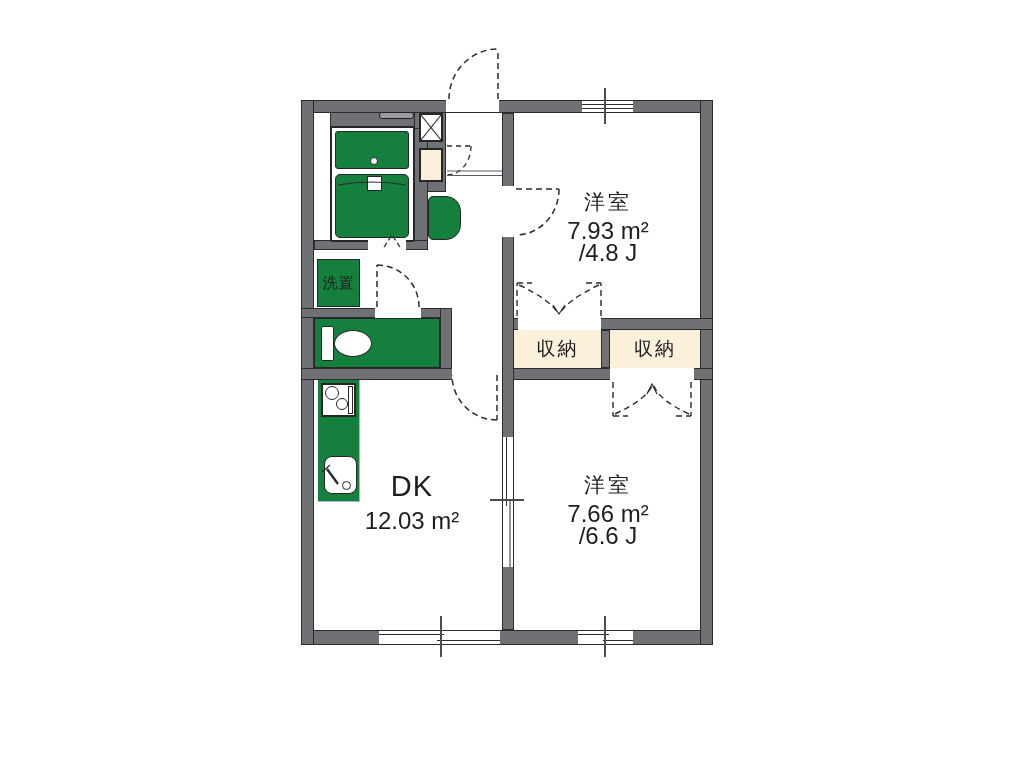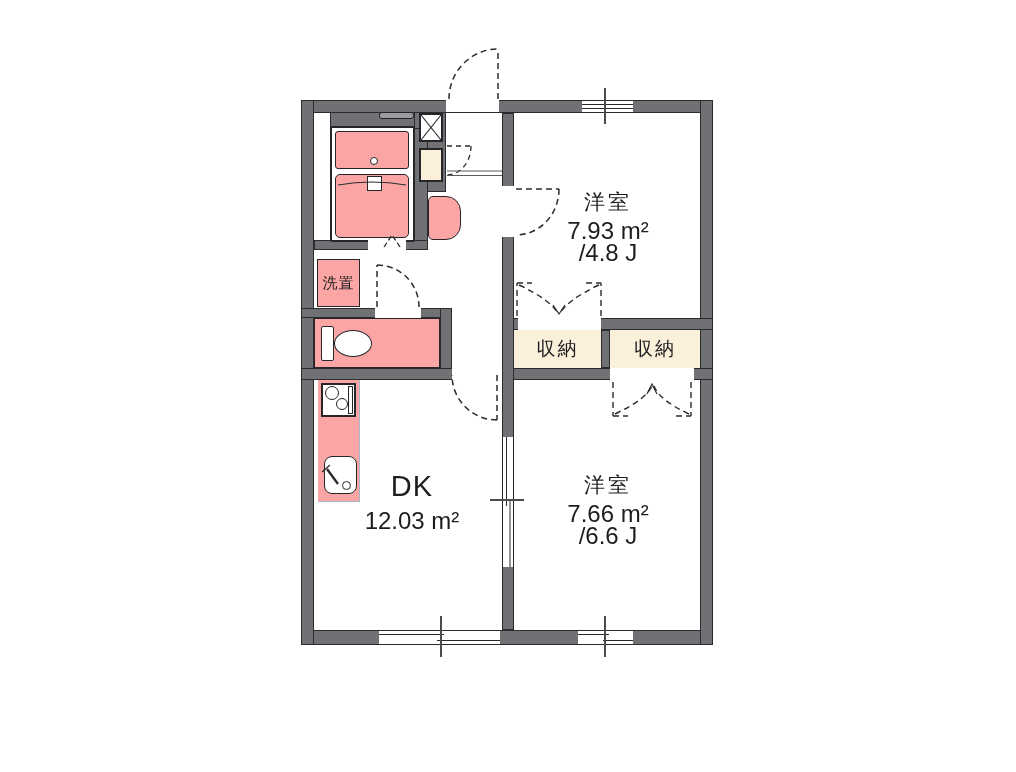--- a/index.html
+++ b/index.html
@@ -4,21 +4,21 @@
 <style>
   html,body{margin:0;padding:0;background:#fff;}
   #canvas{position:relative;width:1016px;height:772px;background:#fff;overflow:hidden;
           font-family:"Liberation Sans","DejaVu Sans",sans-serif;color:#1d1d1f;}
   .wall{position:absolute;background:#6f7175;border:1px solid #2b2b2e;box-sizing:border-box;z-index:1;}
   .open{position:absolute;background:#fff;z-index:4;box-sizing:border-box;}
   .win{position:absolute;background:#fff;z-index:4;box-sizing:border-box;}
   .win.h{border-top:1px solid #2b2b2e;border-bottom:1px solid #2b2b2e;}
   .win.v{border-left:1px solid #2b2b2e;border-right:1px solid #2b2b2e;}
   .fix{position:absolute;box-sizing:border-box;z-index:3;}
-  .blue{background:#fca5a5;}
+  .blue{background:#15803d;}
   .cream{background:#fbf0da;}
   .bord{border:1.5px solid #26262a;}
   .bord2{border:2px solid #26262a;}
   svg#overlay{position:absolute;left:0;top:0;z-index:6;pointer-events:none;}
   .lbl{position:absolute;z-index:7;text-align:center;}
   .room-name{font-size:21px;line-height:37px;letter-spacing:3px;}
   .room-area{font-size:24px;line-height:22px;}
   .dk-name{font-size:29px;line-height:48px;letter-spacing:1px;}
   .closet-lbl{font-size:19px;letter-spacing:2px;line-height:26px;}
   .laundry-lbl{font-size:15px;letter-spacing:1px;}

